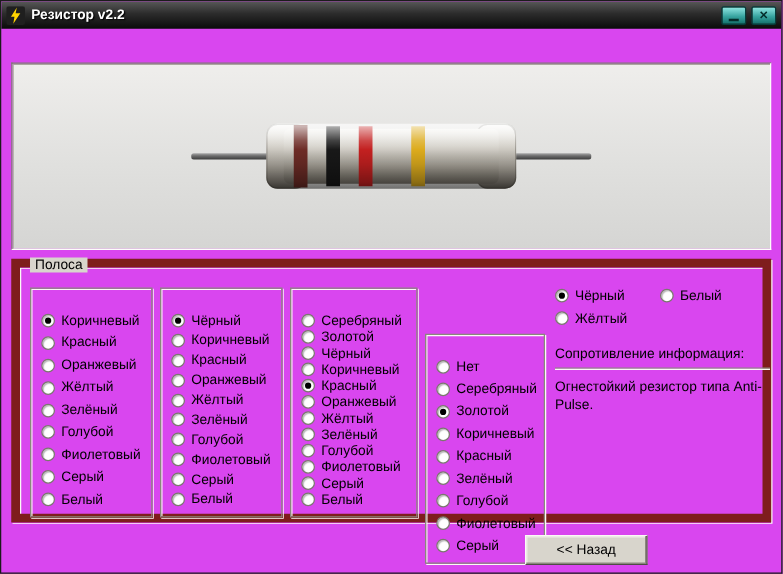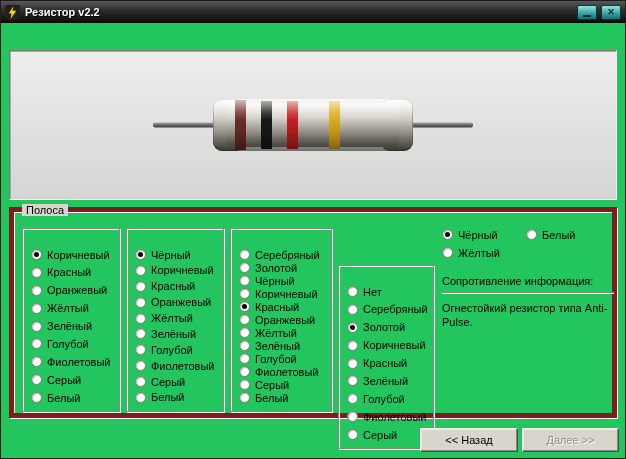--- a/index.html
+++ b/index.html
@@ -5,21 +5,21 @@
   * { box-sizing: border-box; }
   html,body { margin:0; padding:0; }
   body {
     width:626px; height:459px;
     font-family:"Liberation Sans", sans-serif;
     font-size:11px; color:#000;
     background:#6e6e6e;
   }
   .window {
     position:relative; width:626px; height:459px;
-    background:#22c55e; border:1px solid #1b1b1b; overflow:hidden;
+    background:#d946ef; border:1px solid #1b1b1b; overflow:hidden;
   }
 
   
   .titlebar {
     position:absolute; left:0; top:0; width:624px; height:22px;
     background:linear-gradient(180deg,#585858 0%,#2c2c2c 45%,#0a0a0a 100%);
     display:flex; align-items:center; padding:0 4px;
   }
   .app-icon { width:15px; height:15px; margin-right:5px; display:inline-flex; }
   .title { color:#fff; font-weight:bold; font-size:11px; text-shadow:1px 1px 1px #000; flex:1; }
@@ -75,21 +75,21 @@
     position:absolute; inset:0; border-radius:9px; pointer-events:none;
     background:linear-gradient(180deg,
       rgba(255,255,255,.65) 4%, rgba(255,255,255,.18) 26%,
       rgba(255,255,255,0) 40%, rgba(0,0,0,.12) 62%,
       rgba(0,0,0,.36) 90%, rgba(0,0,0,.5) 100%);
   }
 
   
   .groupbox {
     position:absolute; left:8px; top:206px; width:608px; height:211px;
-    border:5px solid #7f1d1d; box-shadow:1px 1px 0 #fbfaf6, inset 1px 1px 0 #fbfaf6;
+    border:7px solid #7f1d1d; box-shadow:1px 1px 0 #fbfaf6, inset 1px 1px 0 #fbfaf6;
   }
   .groupbox-label {
     position:absolute; top:-8px; left:8px; background:#d8d5cc; padding:0 4px;
   }
   .col {
     position:absolute; top:16px; height:184px;
     border:1px solid #8b877d; box-shadow:1px 1px 0 #fbfaf6, inset 1px 1px 0 #fbfaf6;
     padding:19px 2px 7px 8px;
     display:flex; flex-direction:column; justify-content:space-between;
   }
@@ -407,15 +407,14 @@
             <span class="rlabel">Жёлтый</span>
           </label>
         </div>
       <div class="info-label">Сопротивление информация:</div>
       <div class="hsep"></div>
       <div class="info-text">Огнестойкий резистор типа Anti-Pulse.</div>
     </div>
   </div>
 
   <div class="btn btn-back">&lt;&lt; Назад</div>
-  <div class="btn btn-next">Далее &gt;&gt;</div>
 
 </div>
 
 </body></html>

